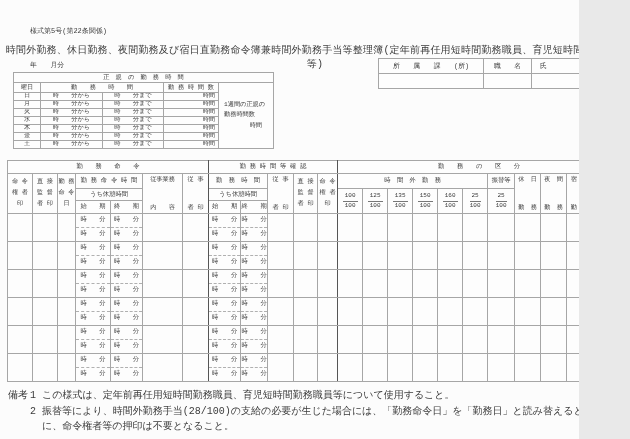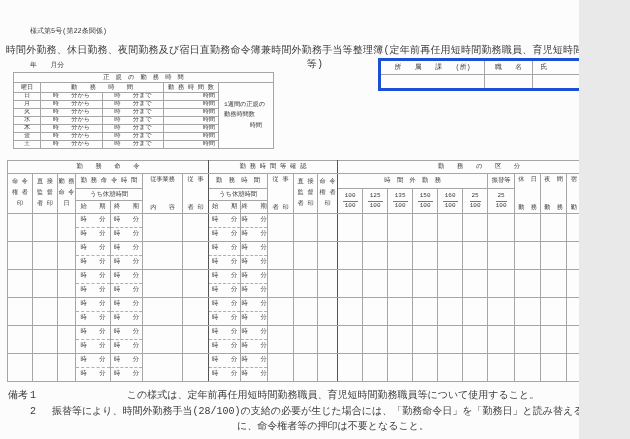--- a/index.html
+++ b/index.html
@@ -10,21 +10,21 @@
 
   .form-no{top:26px;left:30px;font-size:7px}
   .doc-title{top:43px;left:0;width:630px;text-align:center;font-size:10px;letter-spacing:.2px}
   .ym{top:60px;left:18px;width:58px;text-align:center;font-size:6.8px;border-bottom:1px solid #555;padding-bottom:5px}
 
   table{border-collapse:collapse;table-layout:fixed;background:#fdfdfd}
   td,th{border:1px solid #a6a6a6;font-weight:normal;text-align:center;vertical-align:middle;
         padding:0;font-size:6.3px;line-height:1.25;overflow:hidden}
 
   
-  .id-tbl{top:58px;left:378px;width:245px;border:3px solid #1d4ed8}
+  .id-tbl{top:58px;left:378px;width:245px;border:1px solid #1d4ed8}
   .id-tbl td{font-size:6.8px;height:15px}
 
   
   .reg-tbl{top:72px;left:13px;width:260px;border:1px solid #555}
   .reg-tbl td{font-size:6.2px}
   .reg-tbl tr.tt td{height:10px}
   .reg-tbl tr.hd td{height:10px}
   .reg-tbl tr.day td{height:8px;line-height:1}
   .brd{border-right:1px dashed #b0b0b0}
   .hrs{text-align:right;padding-right:3px}
@@ -47,21 +47,21 @@
   .frac{display:inline-block;font-size:6px;line-height:1.35;vertical-align:middle}
   .frac .top{display:block;border-bottom:1px solid #777;padding:0 2px}
   .frac .bot{display:block}
   .time{font-size:6.3px;line-height:1}
 
   
   .notes{top:388px;left:8px;width:616px;font-size:10px;line-height:1.55}
   .nrow{display:flex}
   .nlab{width:22px;flex:none}
   .nnum{width:12px;flex:none;text-align:left}
-  .ntxt{flex:1;text-align:center}
+  .ntxt{flex:1;text-align:left}
 </style>
 </head>
 <body>
 
 <div class="page">
 
   <div class="abs form-no">様式第5号(第22条関係)</div>
   <div class="abs doc-title">時間外勤務、休日勤務、夜間勤務及び宿日直勤務命令簿兼時間外勤務手当等整理簿(定年前再任用短時間勤務職員、育児短時間勤務職員等)</div>
   <div class="abs ym">年　　月分</div>
 

